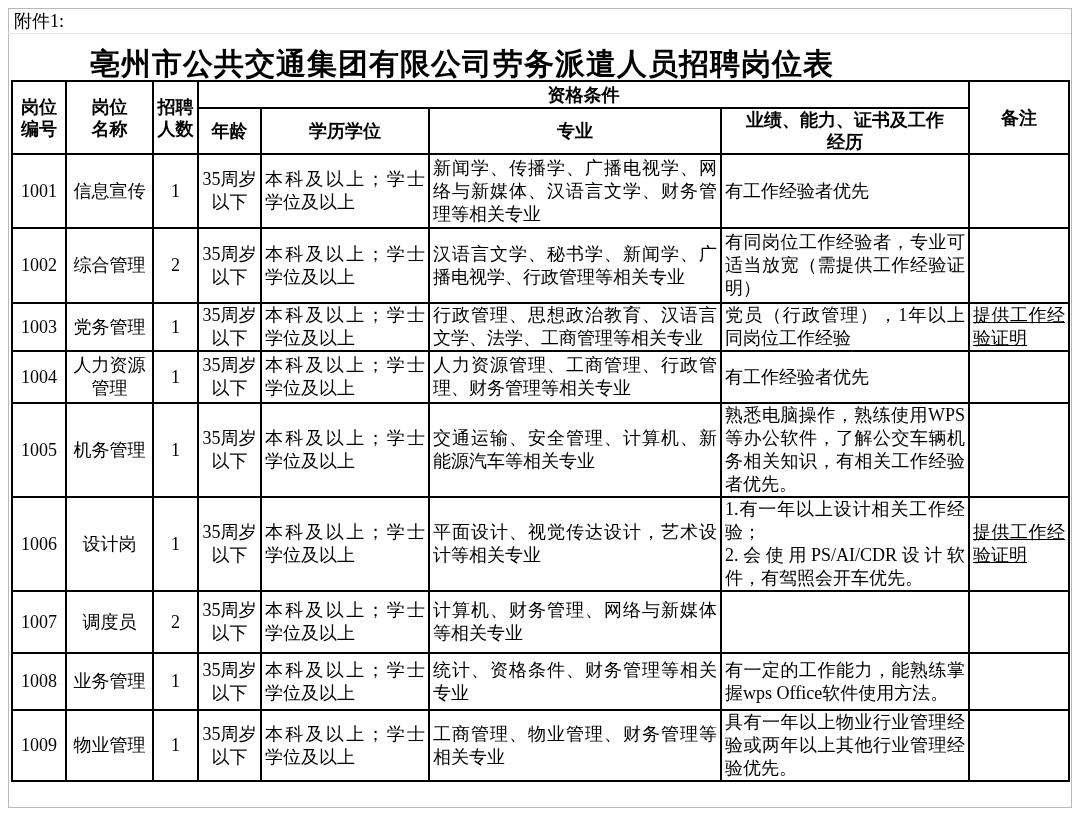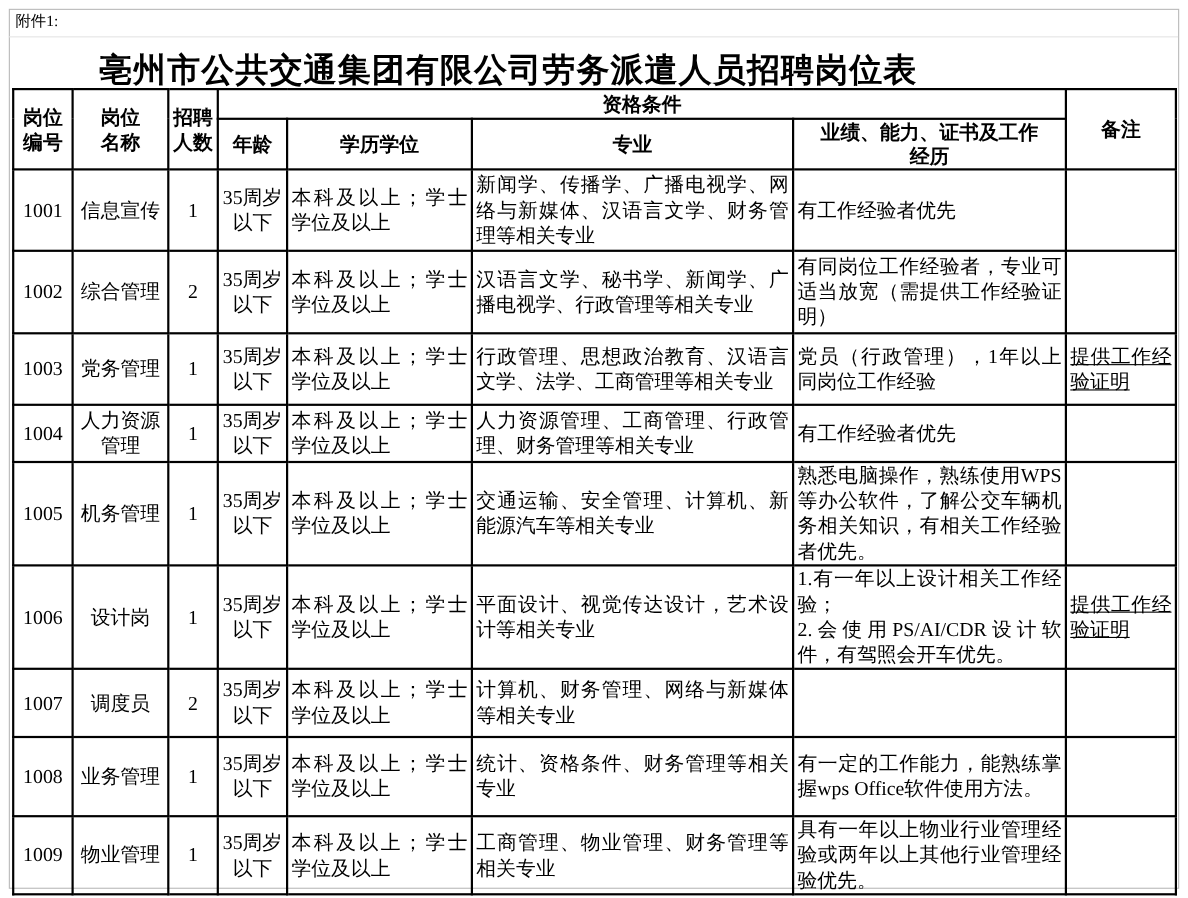--- a/index.html
+++ b/index.html
@@ -8,21 +8,21 @@
     font-family:"Liberation Serif","DejaVu Serif",serif;color:#000;
   }
   .page-border{
     position:absolute;left:8px;top:8px;width:1062px;height:798px;
     border:1px solid #b9b9b9;pointer-events:none;
   }
   .attach-line{
     position:absolute;left:8px;top:33px;width:1063px;height:1px;background:#e4e4e4;
   }
   .attachment{
-    position:absolute;left:14px;top:10px;font-size:14px;line-height:22px;
+    position:absolute;left:14px;top:10px;font-size:18px;line-height:22px;
   }
   .doc-title{
     position:absolute;left:12px;top:44px;width:900px;text-align:center;
     font-size:30px;font-weight:bold;letter-spacing:1px;white-space:nowrap;
   }
   table.jobs{
     position:absolute;left:11px;top:80px;width:1057px;
     border-collapse:collapse;table-layout:fixed;
   }
   table.jobs th, table.jobs td{
@@ -97,21 +97,21 @@
       <td class="cc">1002</td>
       <td class="cc">综合管理</td>
       <td class="cc">2</td>
       <td class="cc">35周岁
 以下</td>
       <td class="cj">本科及以上；学士学位及以上</td>
       <td class="cj">汉语言文学、秘书学、新闻学、广播电视学、行政管理等相关专业</td>
       <td class="cj">有同岗位工作经验者，专业可适当放宽（需提供工作经验证明）</td>
       <td class="cj cr"></td>
     </tr>
-    <tr style="height:65px">
+    <tr style="height:48px">
       <td class="cc">1003</td>
       <td class="cc">党务管理</td>
       <td class="cc">1</td>
       <td class="cc">35周岁
 以下</td>
       <td class="cj">本科及以上；学士学位及以上</td>
       <td class="cj">行政管理、思想政治教育、汉语言文学、法学、工商管理等相关专业</td>
       <td class="cj">党员（行政管理），1年以上同岗位工作经验</td>
       <td class="cj cr">提供工作经验证明</td>
     </tr>
@@ -154,21 +154,21 @@
       <td class="cc">1007</td>
       <td class="cc">调度员</td>
       <td class="cc">2</td>
       <td class="cc">35周岁
 以下</td>
       <td class="cj">本科及以上；学士学位及以上</td>
       <td class="cj">计算机、财务管理、网络与新媒体等相关专业</td>
       <td class="cj"></td>
       <td class="cj cr"></td>
     </tr>
-    <tr style="height:72px">
+    <tr style="height:57px">
       <td class="cc">1008</td>
       <td class="cc">业务管理</td>
       <td class="cc">1</td>
       <td class="cc">35周岁
 以下</td>
       <td class="cj">本科及以上；学士学位及以上</td>
       <td class="cj">统计、资格条件、财务管理等相关专业</td>
       <td class="cj">有一定的工作能力，能熟练掌握wps Office软件使用方法。</td>
       <td class="cj cr"></td>
     </tr>

